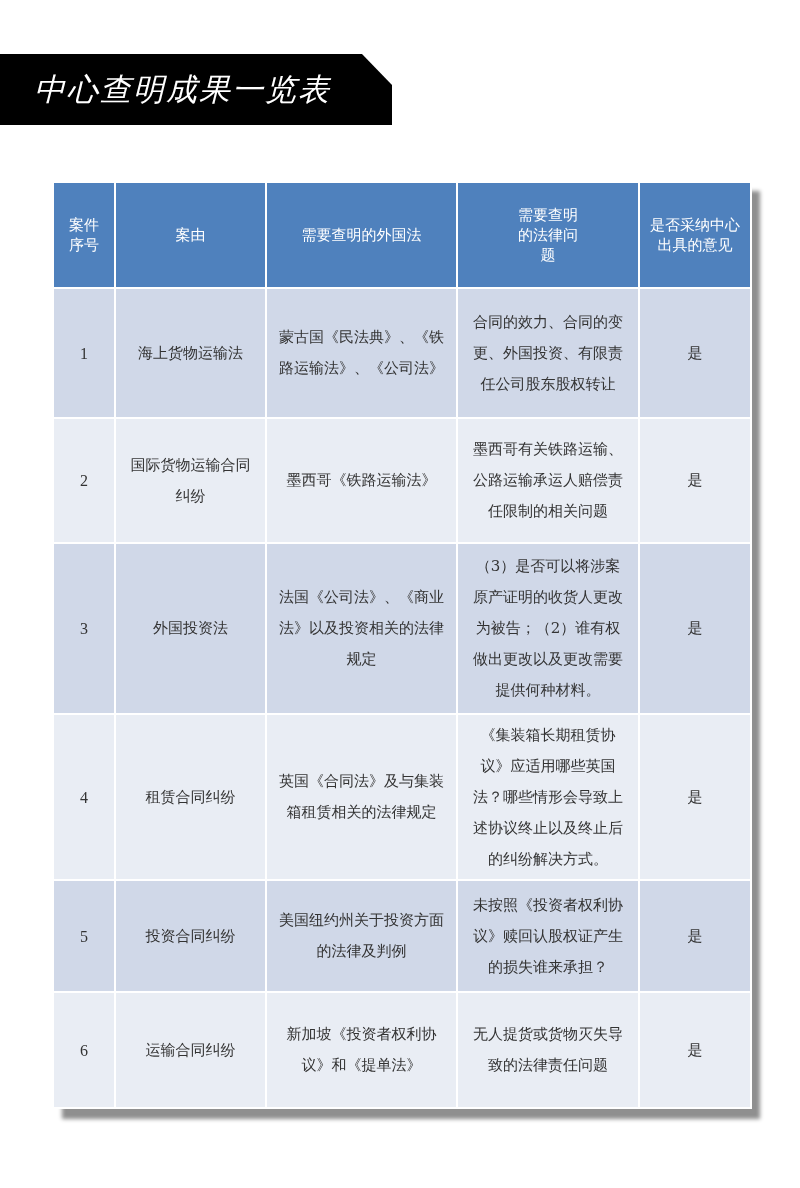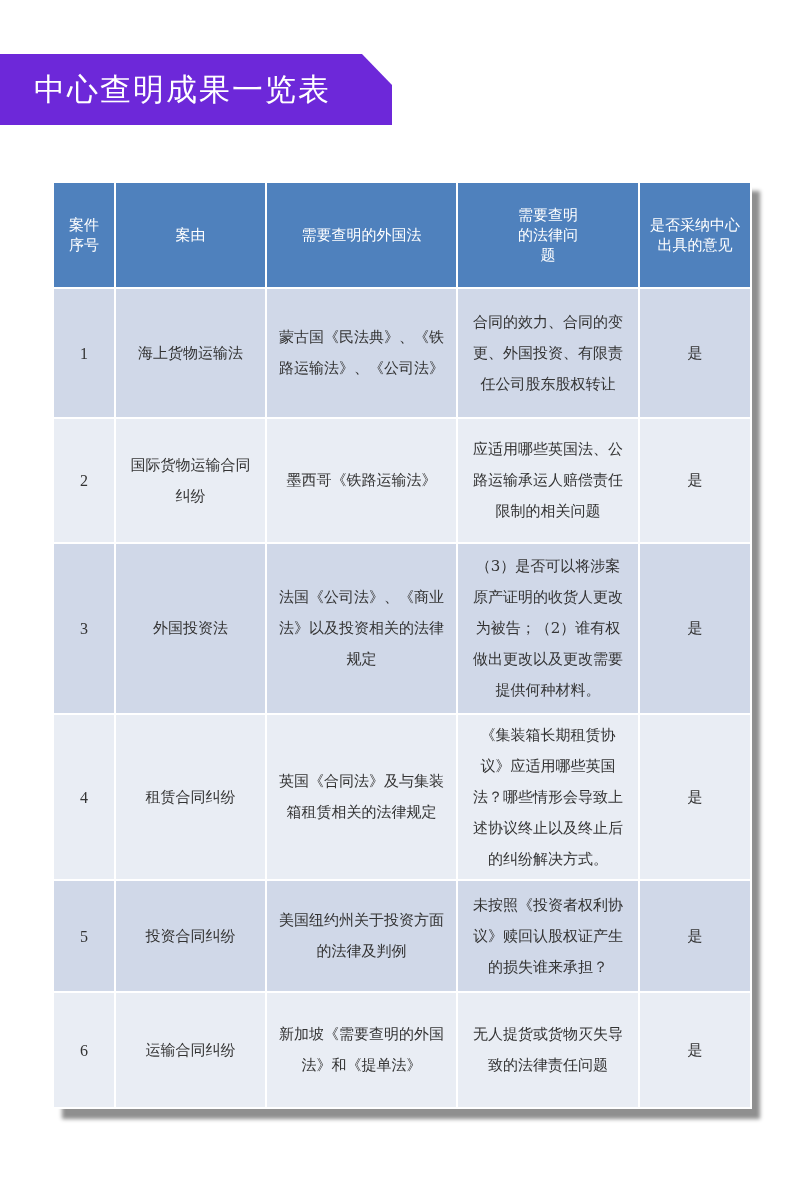--- a/index.html
+++ b/index.html
@@ -2,22 +2,23 @@
 <html><head>
 <meta charset="utf-8">
 <style>
   html, body { margin: 0; padding: 0; }
   body {
     width: 800px; height: 1188px; background: #ffffff; position: relative; overflow: hidden;
     font-family: "DejaVu Serif", "Liberation Serif", serif;
   }
   .banner {
     position: absolute; left: 0; top: 54px; width: 392px; height: 71px;
-    background: #6d28d9;
+    background: #000000;
     clip-path: polygon(0 0, 362px 0, 392px 31px, 392px 100%, 0 100%);
+    font-style: italic;
   }
   .banner-title {
     position: absolute; left: 34px; top: 15px;
     color: #ffffff; font-size: 31px; letter-spacing: 2px; line-height: 40px;
     font-family: "DejaVu Sans", "Liberation Sans", sans-serif; font-weight: normal;
   }
   .table-wrap {
     position: absolute; left: 52px; top: 181px; width: 698px;
     box-shadow: 10px 10px 4px #8f8f8f;
   }
@@ -70,21 +71,21 @@
         <td class="num">1</td>
         <td>海上货物运输法</td>
         <td>蒙古国《民法典》、《铁路运输法》、《公司法》</td>
         <td>合同的效力、合同的变更、外国投资、有限责任公司股东股权转让</td>
         <td>是</td>
       </tr>
       <tr class="light r2">
         <td class="num">2</td>
         <td>国际货物运输合同纠纷</td>
         <td>墨西哥《铁路运输法》</td>
-        <td>应适用哪些英国法、公路运输承运人赔偿责任限制的相关问题</td>
+        <td>墨西哥有关铁路运输、公路运输承运人赔偿责任限制的相关问题</td>
         <td>是</td>
       </tr>
       <tr class="dark r3">
         <td class="num">3</td>
         <td>外国投资法</td>
         <td>法国《公司法》、《商业法》以及投资相关的法律规定</td>
         <td>（3）是否可以将涉案原产证明的收货人更改为被告；（2）谁有权做出更改以及更改需要提供何种材料。</td>
         <td>是</td>
       </tr>
       <tr class="light r4">
@@ -97,19 +98,19 @@
       <tr class="dark r5">
         <td class="num">5</td>
         <td>投资合同纠纷</td>
         <td>美国纽约州关于投资方面的法律及判例</td>
         <td>未按照《投资者权利协议》赎回认股权证产生的损失谁来承担？</td>
         <td>是</td>
       </tr>
       <tr class="light r6">
         <td class="num">6</td>
         <td>运输合同纠纷</td>
-        <td>新加坡《需要查明的外国法》和《提单法》</td>
+        <td>新加坡《投资者权利协议》和《提单法》</td>
         <td>无人提货或货物灭失导致的法律责任问题</td>
         <td>是</td>
       </tr>
     </tbody>
   </table>
 </div>
 
 </body></html>

